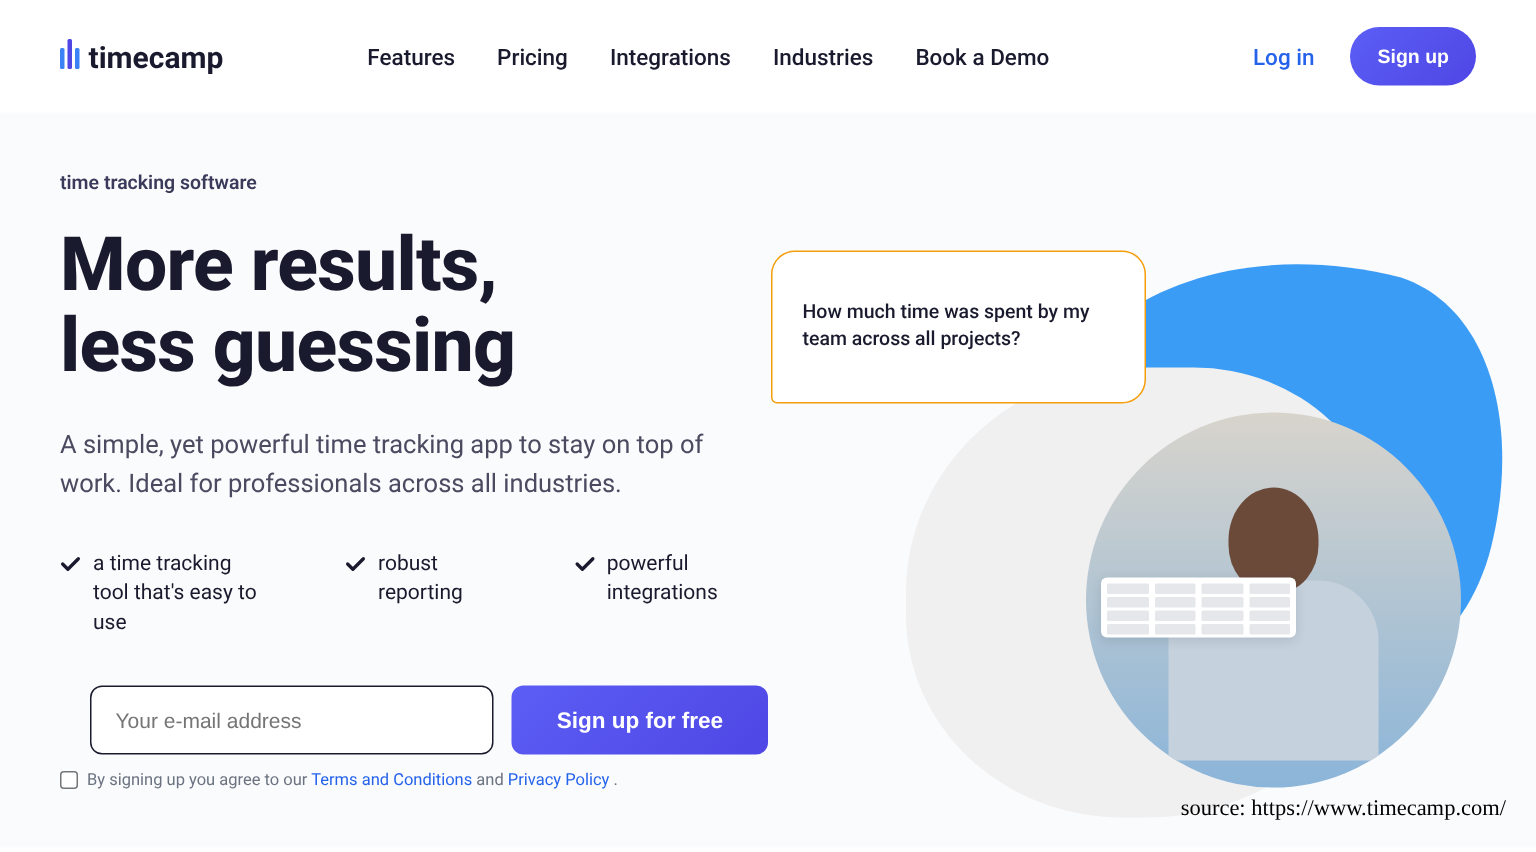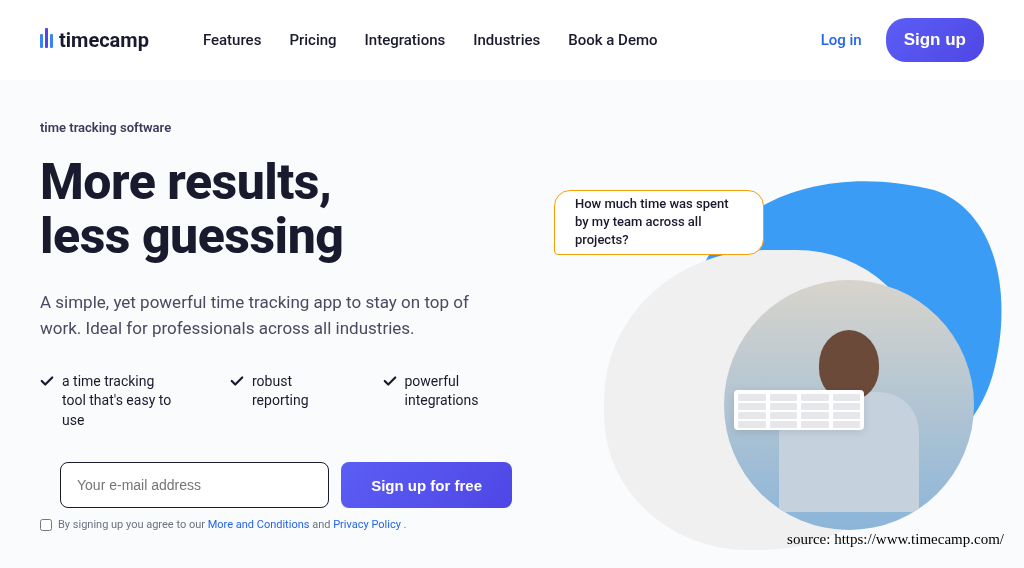--- a/index.html
+++ b/index.html
@@ -35,21 +35,21 @@
     .logo-bar {
       width: 3px;
       border-radius: 1px;
     }
     .logo-bar:nth-child(1) { height: 14px; background: #3b82f6; }
     .logo-bar:nth-child(2) { height: 20px; background: #4f46e5; }
     .logo-bar:nth-child(3) { height: 14px; background: #3b82f6; }
     .nav {
       display: flex;
       gap: 28px;
-      margin-left: 54px;
+      margin-left: 96px;
       text-align: right;
     }
     .nav-item {
       font-size: 15px;
       font-weight: 500;
       color: #1a1a2e;
       cursor: pointer;
     }
     .header-actions {
       margin-left: auto;
@@ -62,21 +62,21 @@
       font-size: 15px;
       font-weight: 500;
       cursor: pointer;
     }
     .signup-btn {
       background: linear-gradient(135deg, #5b5ef5, #4f46e5);
       color: #fff;
       border: none;
       border-radius: 20px;
       padding: 12px 18px;
-      font-size: 17px;
+      font-size: 13px;
       font-weight: 600;
       cursor: pointer;
     }
     .hero {
       display: flex;
       padding: 40px 40px 0 40px;
       background: #fafbfc;
       position: relative;
       min-height: 490px;
     }
@@ -167,30 +167,30 @@
     }
     .blob {
       position: absolute;
       right: -30px;
       top: 50px;
       width: 360px;
       height: 320px;
     }
     .bubble {
       position: absolute;
-      top: 70px;
+      top: 52px;
       right: 220px;
       background: #fff;
       border: 1.5px solid #f59e0b;
       border-radius: 16px 16px 16px 4px;
-      padding: 4px 20px;
+      padding: 32px 20px;
       font-size: 13px;
       font-weight: 500;
       color: #1a1a2e;
-      width: 210px;
+      width: 250px;
       line-height: 1.4;
       z-index: 3;
     }
     .person {
       position: absolute;
       right: 10px;
       bottom: 40px;
       width: 250px;
       height: 250px;
       border-radius: 50%;
@@ -317,21 +317,21 @@
         <span>powerful integrations</span>
       </div>
     </div>
     <div class="signup-form">
       <input type="email" class="email-input" placeholder="Your e-mail address" style="">
       <button class="signup-free-btn">Sign up for free</button>
     </div>
     <div class="terms">
       <input type="checkbox" style="">
       <span>
-        <span>By signing up you agree to our </span><a href="#">More and Conditions</a><span> and </span><a href="#">Privacy Policy</a><span> .</span>
+        <span>By signing up you agree to our </span><a href="#">Terms and Conditions</a><span> and </span><a href="#">Privacy Policy</a><span> .</span>
       </span>
     </div>
   </div>
 
   <div class="hero-right">
     <div class="blob-grey"></div>
     <svg class="blob" viewBox="0 0 360 320">
       <path d="M280 20 C340 40 360 120 340 200 C320 280 240 320 160 300 C80 280 20 200 40 120 C60 40 160 -10 280 20 Z" fill="#3b9cf6"></path>
     </svg>
     <div class="bubble">How much time was spent by my team across all projects?</div>

